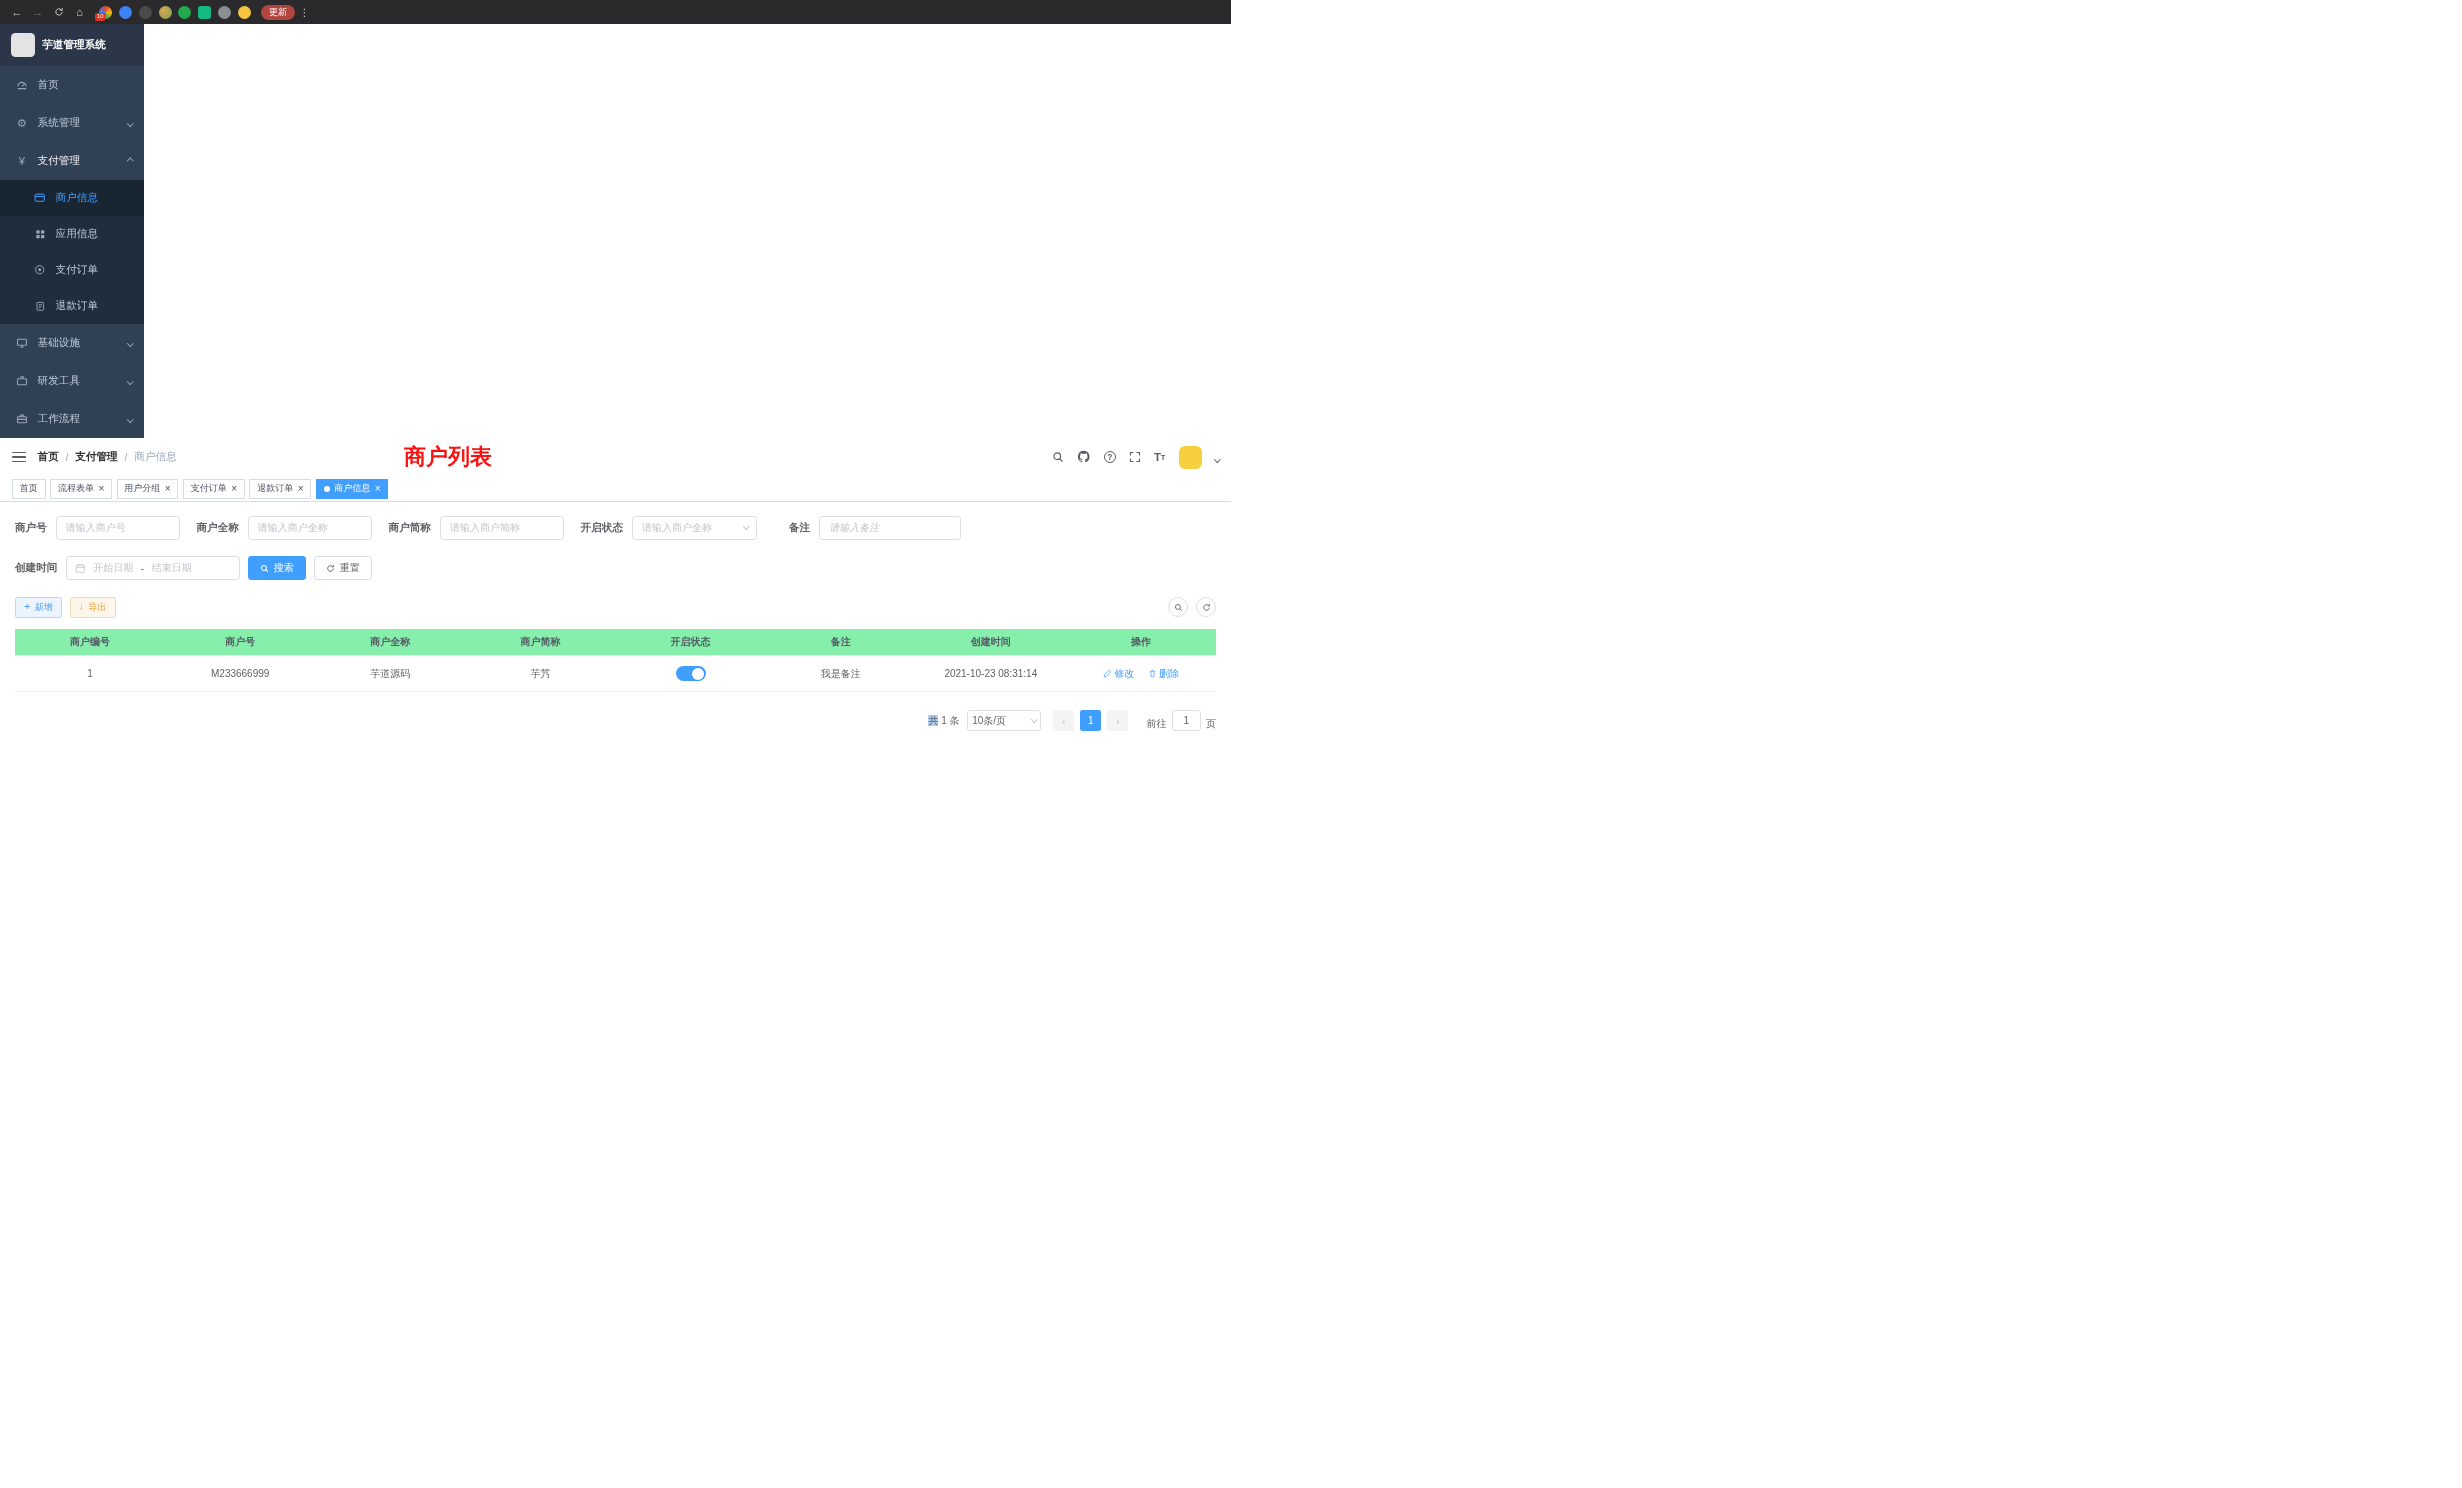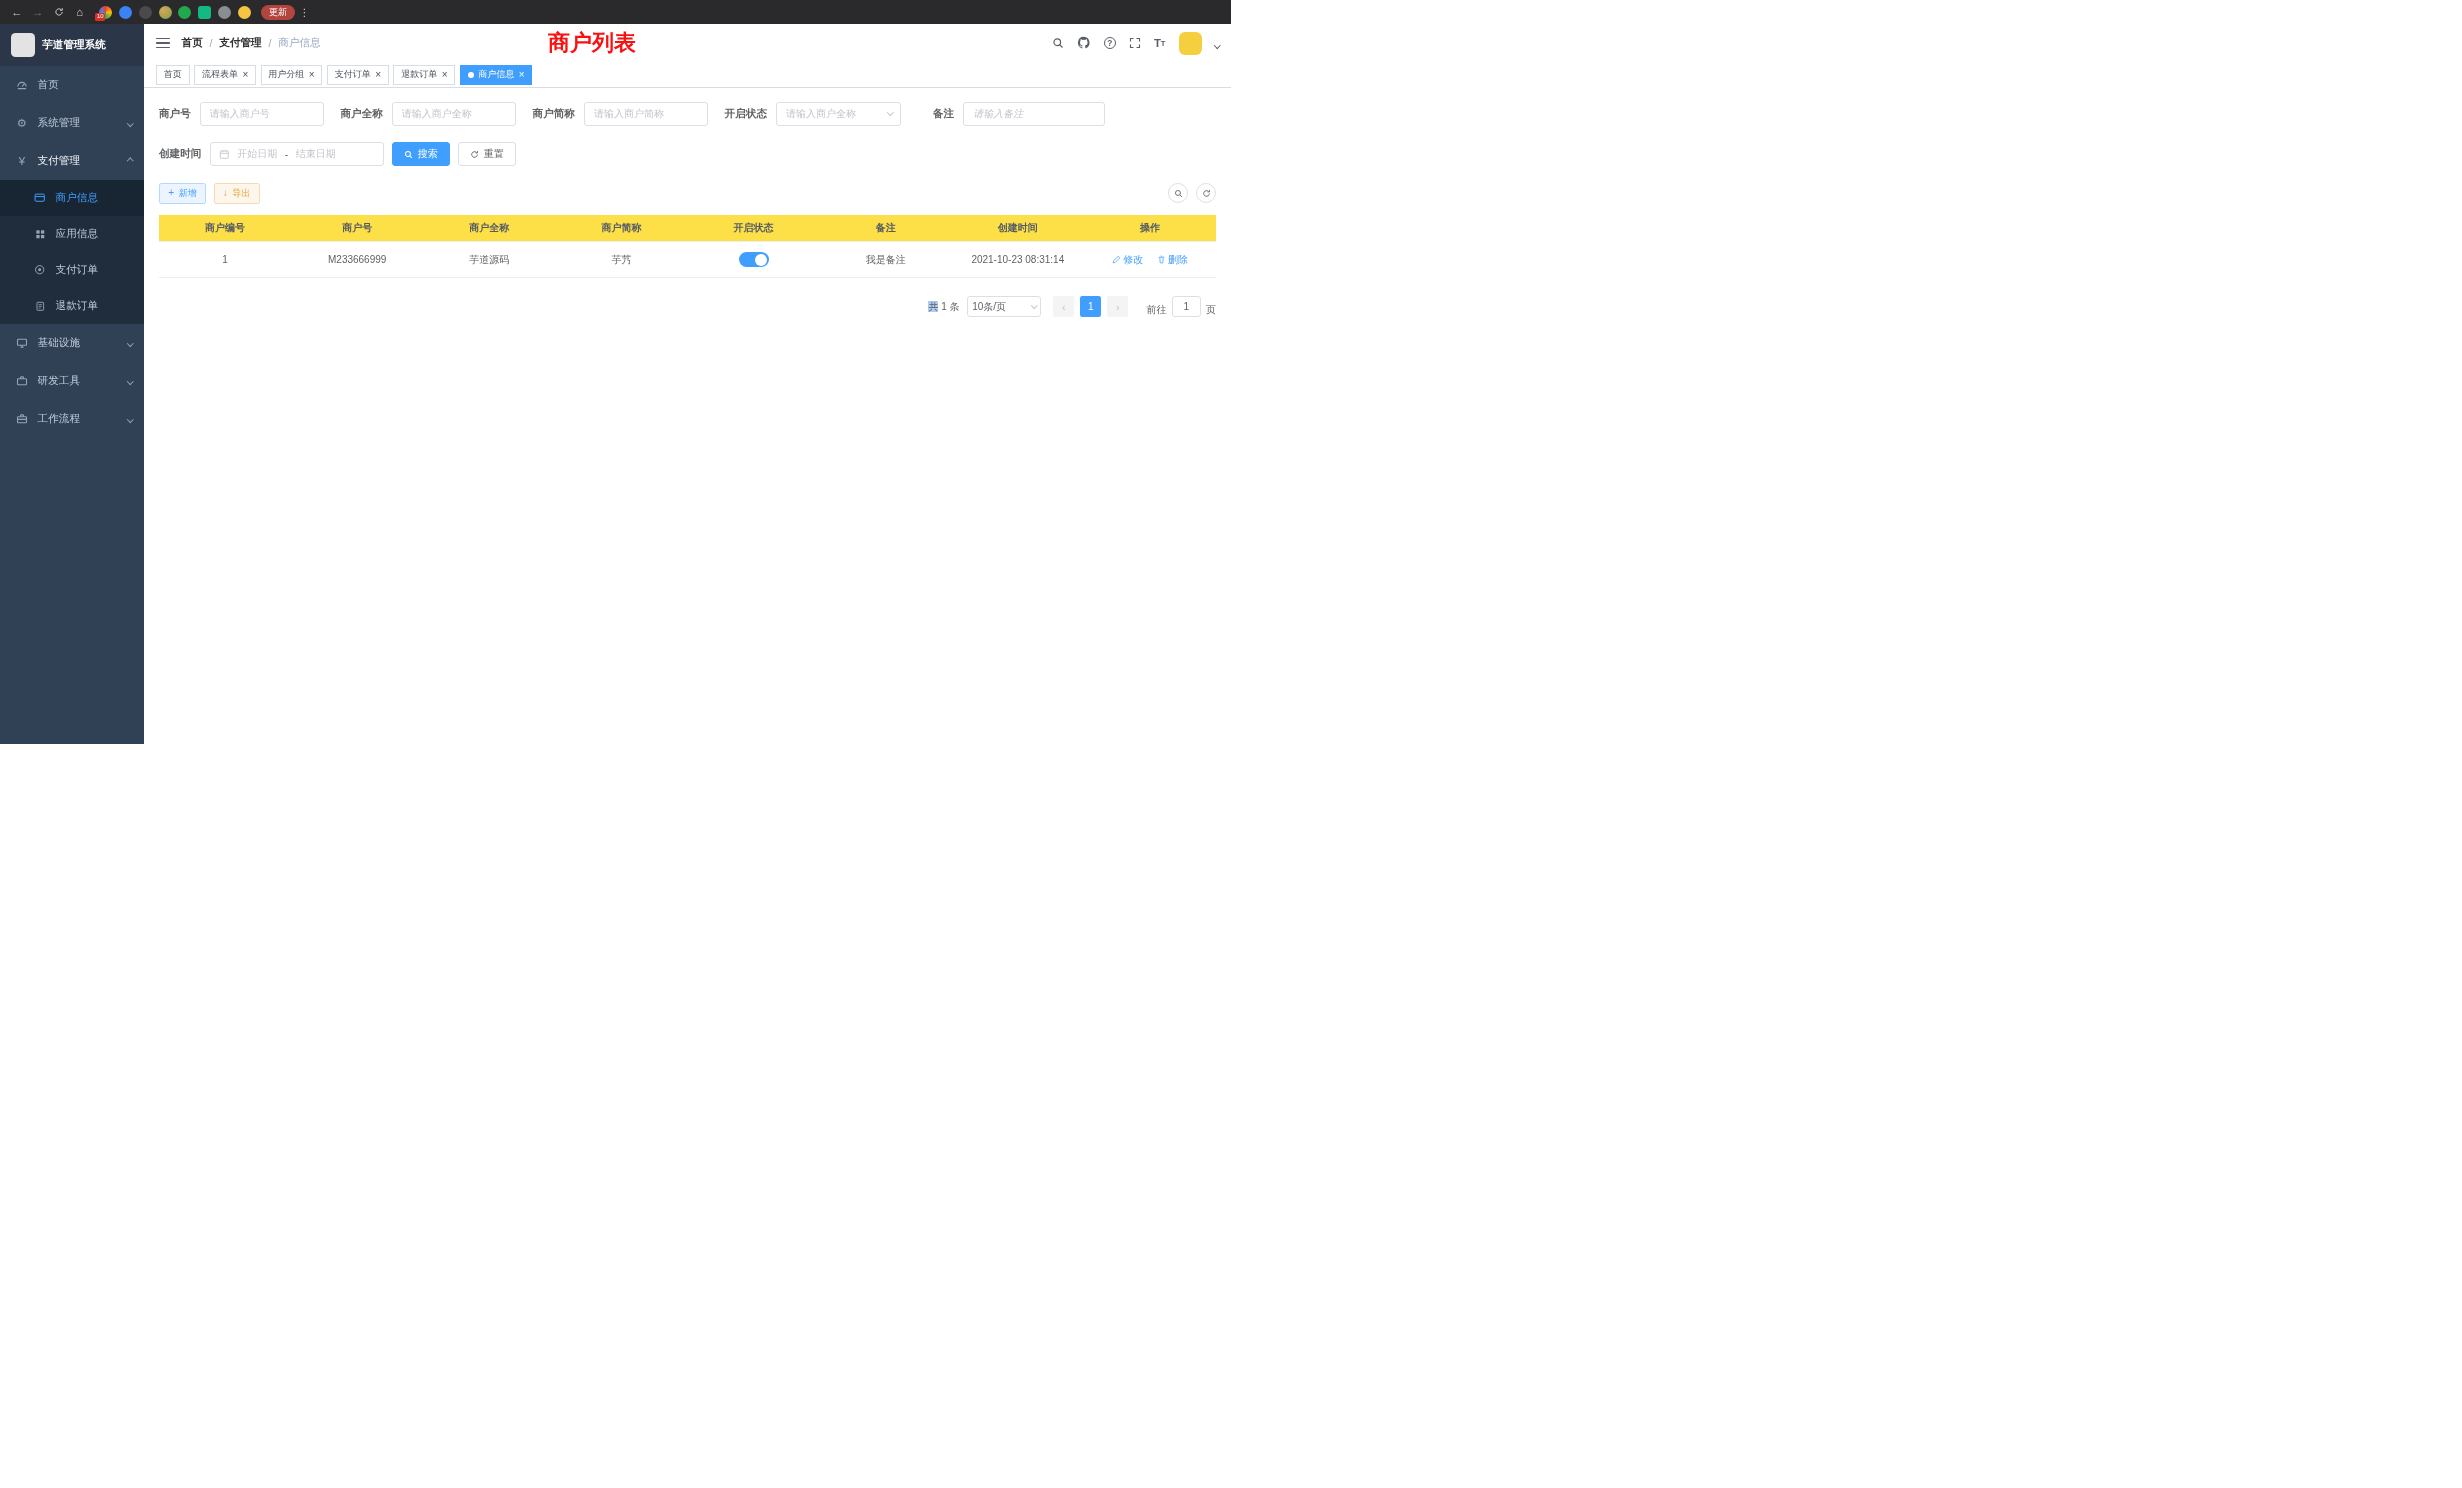--- a/index.html
+++ b/index.html
@@ -20,21 +20,21 @@
   .omnibox .path { color:#9aa0a6; }
   .omni-icons { margin-left:auto; display:flex; align-items:center; gap:10.6px; color:#c3c6ca; }
   .ext-icons { display:flex; align-items:center; gap:6.8px; margin-left:7.6px; }
   .ext { width:13px; height:13px; border-radius:50%; position:relative; flex:0 0 auto; }
   .ext.badge-holder .badge { position:absolute; left:-3.8px; bottom:-2.3px; background:#d93025; color:#fff; font-size:6px; line-height:7.6px; padding:0 1.5px; border-radius:1.5px; }
   .ext.sq { border-radius:3px; }
   .update-pill { margin-left:7.6px; background:#b3453f; color:#ffffff; font-size:9px; height:15px; display:inline-flex; align-items:center; padding:0 7.6px; border-radius:8.3px; flex:0 0 auto; }
   .kebab { color:#cfcfcf; font-size:10.6px; width:13.6px; text-align:center; flex:0 0 auto; }
 
   
-  .app { display:flex; height:720px; }
+  .app { display:flex; height:720px;flex-direction:column; }
 
   
   .sidebar { width:144px; background:#304156; color:#bfcbd9; flex:0 0 auto; display:flex; flex-direction:column; }
   .logo { height:42px; display:flex; align-items:center; padding-left:10.6px; gap:7.6px; background:#2b3649; }
   .logo-img { width:24px; height:24px; border-radius:4.5px; background:#e3e3e3; }
   .logo-title { color:#fff; font-size:10.6px; font-weight:bold; }
   .menu-item { height:38px; display:flex; align-items:center; padding:0 12px 0 15px; font-size:10.6px; gap:9px; cursor:pointer; }
   .menu-item .mi-icon { width:13.6px; display:inline-flex; justify-content:center; color:#97a3b4; font-size:11.4px; }
   .menu-item .chev { margin-left:auto; }
   .chev { width:4.5px; height:4.5px; border-right:1.1px solid #97a3b4; border-bottom:1.1px solid #97a3b4; transform:rotate(45deg); display:inline-block; }
@@ -94,21 +94,21 @@
   .btn-plain-primary { background:#ecf5ff; border-color:#b3d8ff; color:#409eff; }
   .btn-plain-warning { background:#fdf6ec; border-color:#f5dab1; color:#e6a23c; }
   .bico { font-size:10px; line-height:1; }
 
   .toolbar { display:flex; align-items:center; gap:7.6px; margin-bottom:10.6px; }
   .toolbar .right { margin-left:auto; display:flex; gap:7.6px; }
   .circle-btn { width:20px; height:20px; border:0.8px solid #dcdfe6; border-radius:50%; display:flex; align-items:center; justify-content:center; color:#606266; background:#fff; cursor:pointer; }
 
   
   table.grid { width:100%; border-collapse:collapse; table-layout:fixed; }
-  table.grid th { background:#fde047; color:#555c66; font-weight:bold; font-size:10px; height:27px; text-align:center; border-bottom:0.8px solid #ebeef5; }
+  table.grid th { background:#86efac; color:#555c66; font-weight:bold; font-size:10px; height:27px; text-align:center; border-bottom:0.8px solid #ebeef5; }
   table.grid td { height:36px; text-align:center; font-size:10px; color:#606266; border-bottom:0.8px solid #ebeef5; }
   .toggle { width:30px; height:15px; background:#409eff; border-radius:7.6px; display:inline-block; position:relative; cursor:pointer; vertical-align:middle; }
   .toggle::after { content:""; position:absolute; right:1.5px; top:1.5px; width:12px; height:12px; border-radius:50%; background:#fff; }
   .op-link { color:#409eff; display:inline-flex; align-items:center; gap:2.3px; cursor:pointer; }
   .op-link + .op-link { margin-left:10.6px; }
 
   
   .pagination { display:flex; align-items:center; justify-content:flex-end; margin-top:18px; gap:7.6px; font-size:10px; color:#606266; }
   .hl { background:#aecdf0; }
   .size-select { width:74px; height:21px; border:0.8px solid #dcdfe6; border-radius:3px; display:flex; align-items:center; justify-content:space-between; padding:0 4px; color:#606266; cursor:pointer; }

